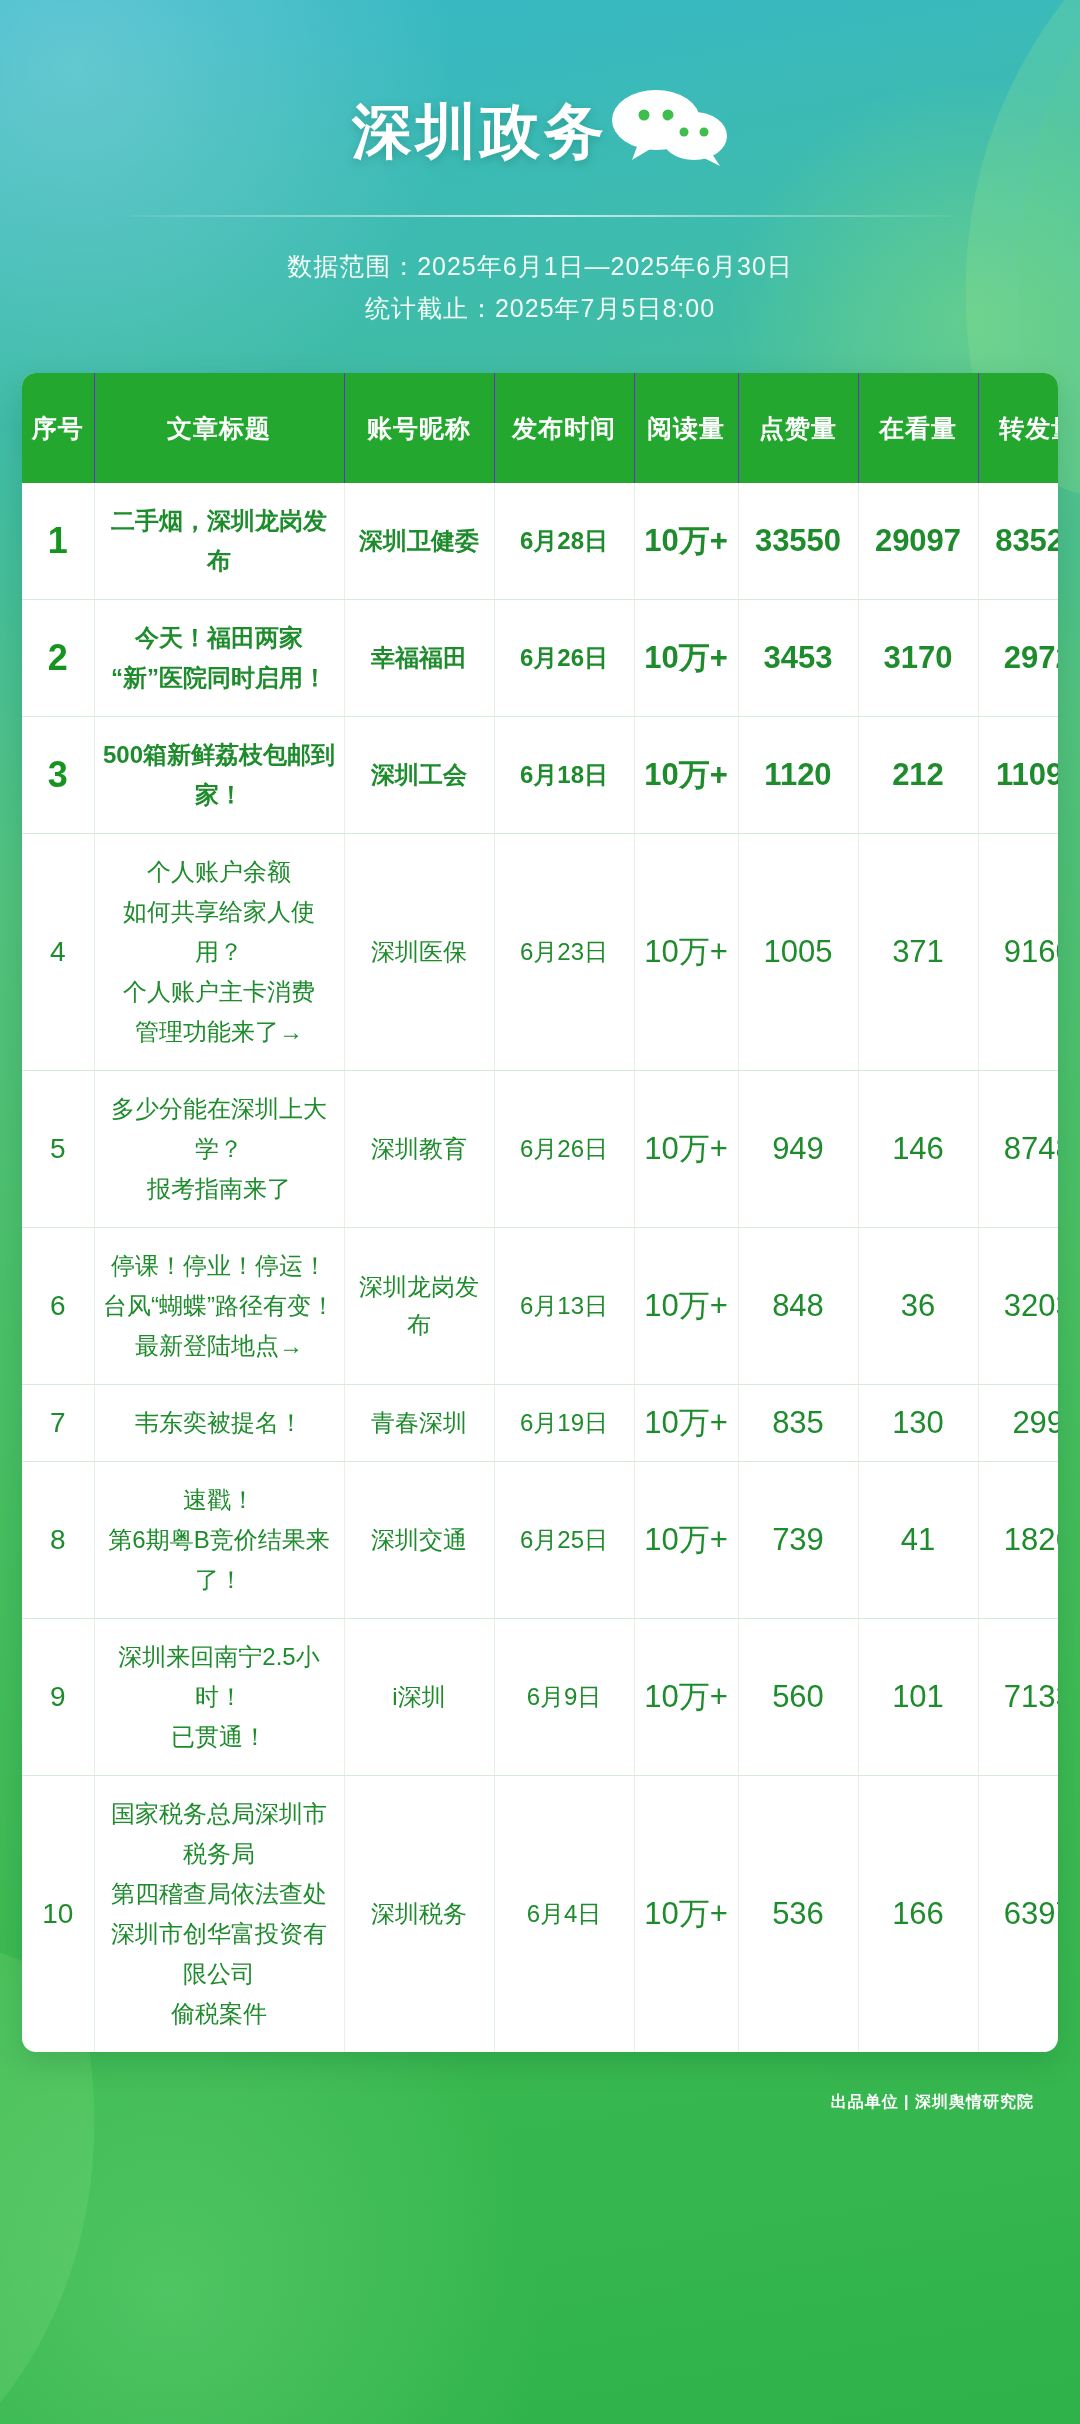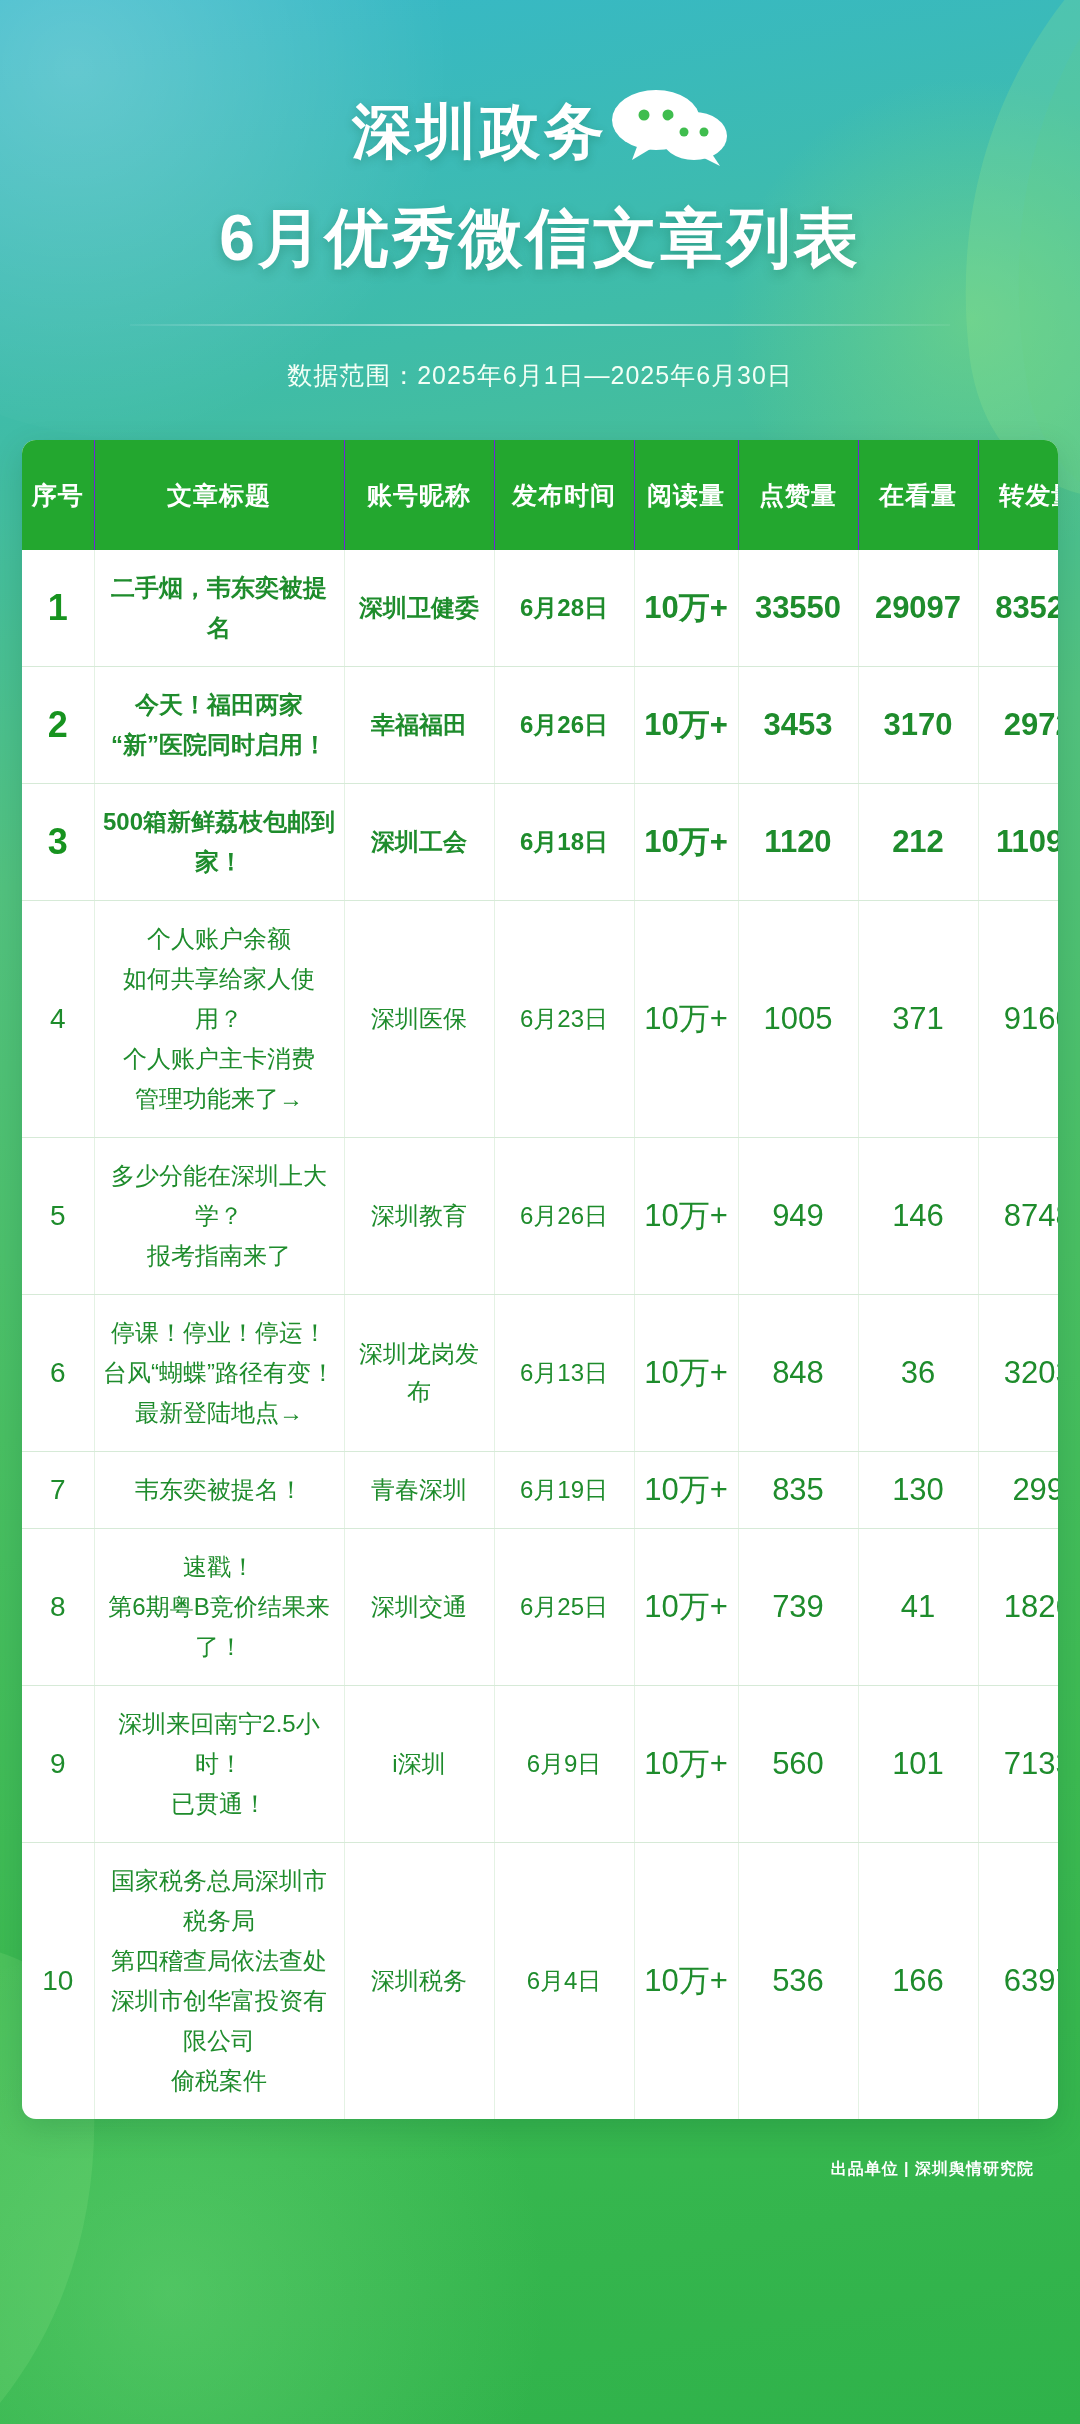--- a/index.html
+++ b/index.html
@@ -191,24 +191,24 @@
           <path d="M30 56 L24 72 L44 60 Z" fill="#ffffff"></path>
           <circle cx="36" cy="27" r="5.5" fill="#3fbd4e"></circle>
           <circle cx="60" cy="27" r="5.5" fill="#3fbd4e"></circle>
           <ellipse cx="86" cy="48" rx="33" ry="24" fill="#ffffff"></ellipse>
           <path d="M104 66 L112 78 L96 70 Z" fill="#ffffff"></path>
           <circle cx="76" cy="44" r="4.5" fill="#3fbd4e"></circle>
           <circle cx="96" cy="44" r="4.5" fill="#3fbd4e"></circle>
         </svg>
       </span>
     </div>
-    <div class="title-sub">6月优秀微信文章列表</div>
     <div class="divider"></div>
     <div class="meta">
       <div>数据范围：2025年6月1日—2025年6月30日</div>
+      <div>统计截止：2025年7月5日8:00</div>
     </div>
   </div>
 
   <div class="card">
     <table>
       <colgroup>
         <col class="c-rank">
           <col class="c-title">
           <col class="c-account">
           <col class="c-date">
@@ -225,21 +225,21 @@
           <th>发布时间</th>
           <th>阅读量</th>
           <th>点赞量</th>
           <th>在看量</th>
           <th>转发量</th>
         </tr>
       </thead>
       <tbody>
         <tr class="top">
           <td class="rank">1</td>
-          <td class="title">二手烟，韦东奕被提名</td>
+          <td class="title">二手烟，深圳龙岗发布</td>
           <td>深圳卫健委</td>
           <td>6月28日</td>
           <td class="num">10万+</td>
           <td class="num">33550</td>
           <td class="num">29097</td>
           <td class="num">83522</td>
         </tr>
         <tr class="top">
           <td class="rank">2</td>
           <td class="title">今天！福田两家<br>“新”医院同时启用！</td>

